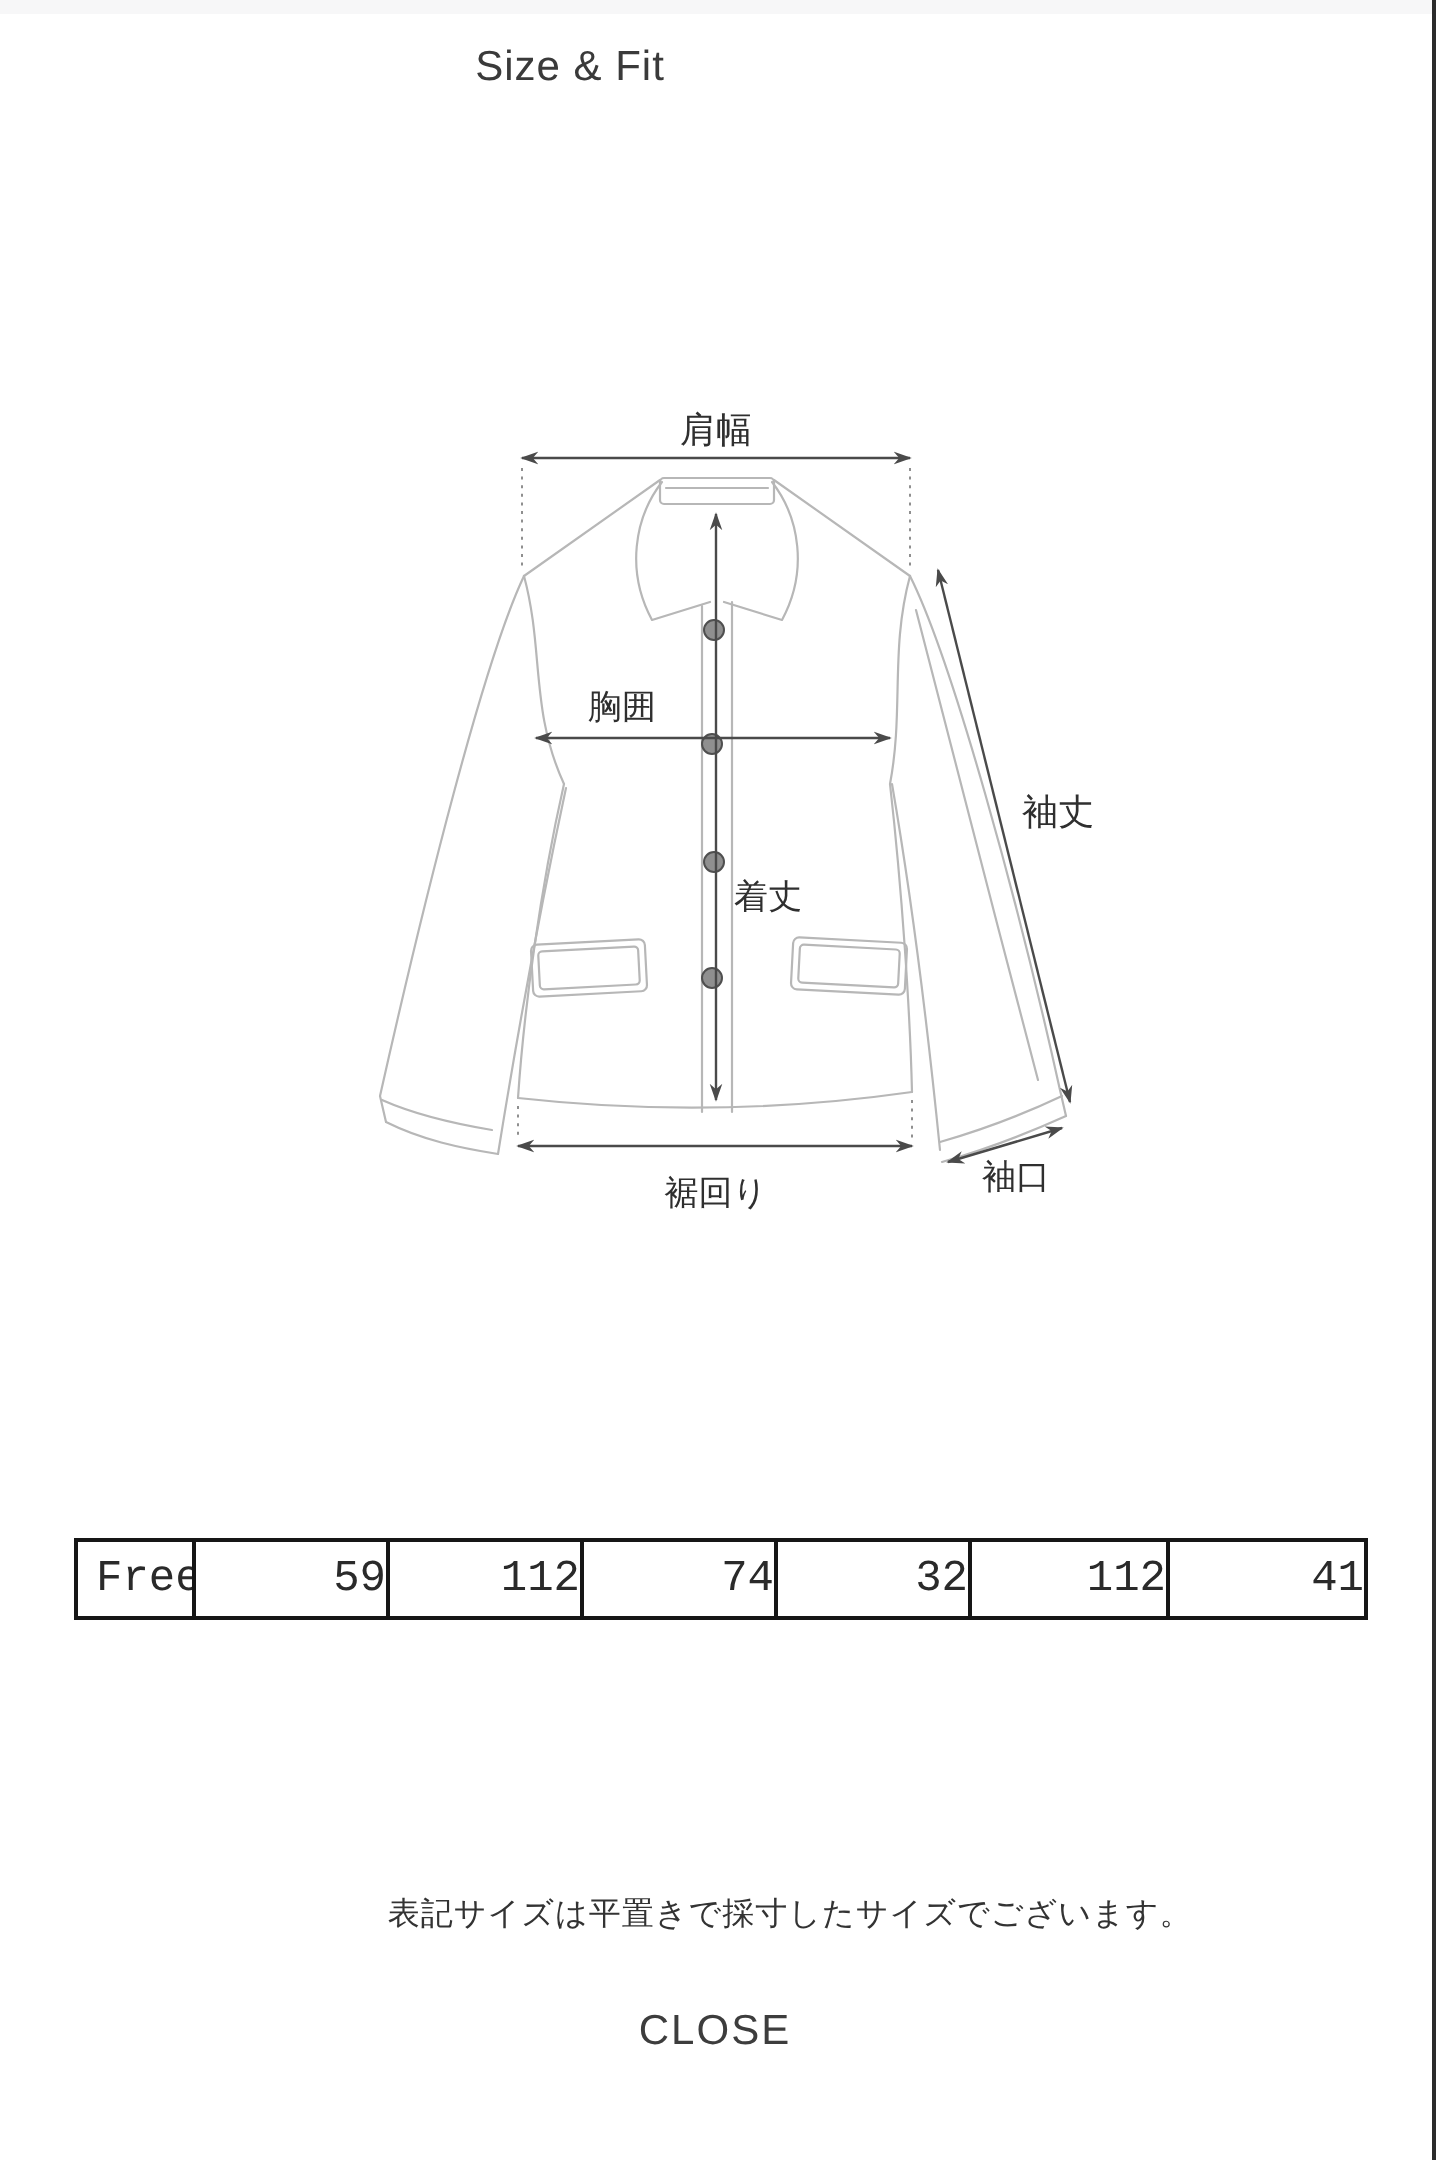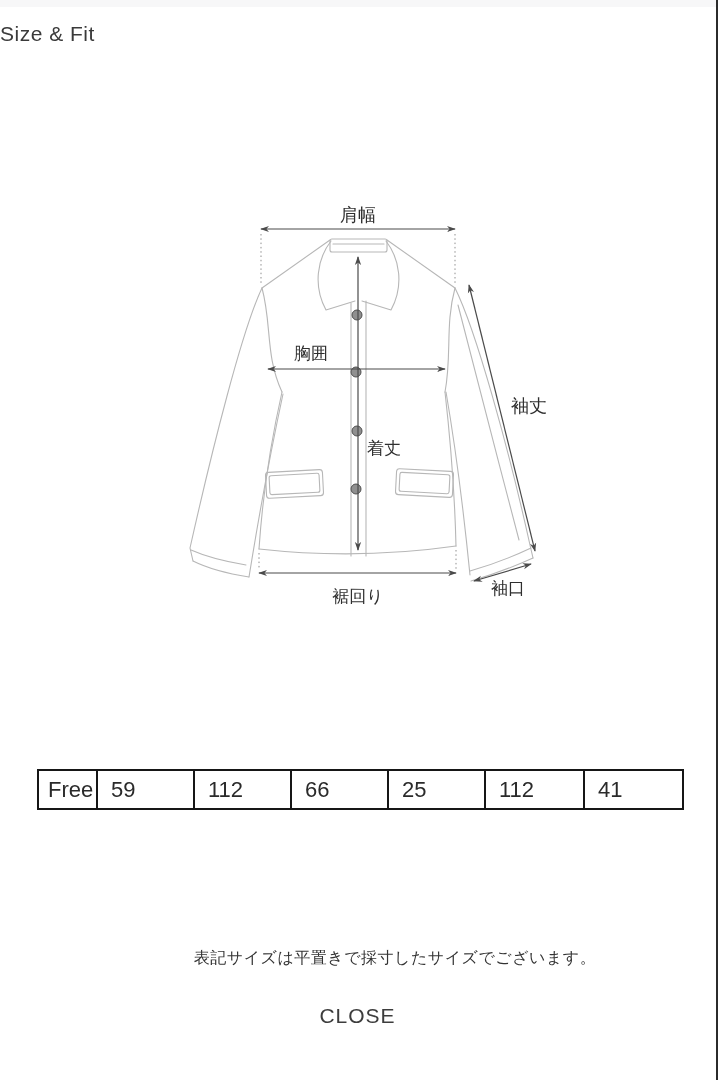--- a/index.html
+++ b/index.html
@@ -3,21 +3,21 @@
 <meta charset="utf-8">
 <style>
   html,body{margin:0;padding:0;background:#ffffff;}
   .screen{
     position:relative;width:718px;height:1080px;background:#ffffff;
     overflow:hidden;font-family:"Liberation Sans",sans-serif;
   }
   .top-strip{position:absolute;left:0;top:0;width:718px;height:7px;background:#f7f7f8;}
   .right-edge{position:absolute;right:0;top:0;width:2px;height:1080px;background:#2b2b2b;}
   .page-title{
-    position:absolute;left:0;top:22px;width:570px;text-align:left;
+    position:absolute;left:0;top:22px;width:570px;text-align:center;
     font-size:21px;letter-spacing:0.5px;color:#3a3a3a;font-weight:400;
   }
   .diagram{position:absolute;left:150px;top:195px;}
   .jacket-line{fill:none;stroke:#b7b7b7;stroke-width:1.1;stroke-linecap:round;stroke-linejoin:round;}
   .measure{fill:none;stroke:#4a4a4a;stroke-width:1.2;}
   .dotted{fill:none;stroke:#8f8f8f;stroke-width:1;stroke-dasharray:1.5 2.8;}
   .mlabel{fill:#2f2f2f;font-family:"Liberation Serif","DejaVu Serif",serif;}
   .size-table{
     position:absolute;left:37px;top:769px;border-collapse:collapse;
     table-layout:fixed;width:645px;
@@ -27,21 +27,22 @@
     padding:0 0 0 13px;color:#1d1d1d;overflow:hidden;white-space:nowrap;
   }
   .size-table th{
     height:38px;font-weight:400;font-size:20px;
     font-family:"Liberation Serif","DejaVu Serif",serif;
   }
   .size-table th.size-col, .size-table td.size-col{padding-left:9px;}
   .size-table th.size-col{font-size:21px;}
   .size-table td{
     height:37px;font-size:22px;font-weight:400;color:#2a2a2a;
-    font-family:Liberation Sans, sans-serif;
+    font-family:Liberation Mono, monospace;
+    text-align:right;
   }
   .notes{
     position:absolute;left:0;top:946px;width:718px;text-align:center;
     font-family:"Liberation Serif","DejaVu Serif",serif;
     font-size:16px;color:#333333;line-height:23px;letter-spacing:0.5px;margin-left:36px;
   }
   .close-button{
     position:absolute;left:0;top:1004px;width:715px;text-align:center;
     font-size:21px;letter-spacing:1px;color:#3d3d3d;cursor:pointer;
   }
@@ -145,22 +146,22 @@
       <col style="width:97px">
         <col style="width:97px">
         <col style="width:99px">
       <col style="width:99px">
     </colgroup>
     <tbody>
       <tr>
         <td class="size-col">Free</td>
         <td>59</td>
         <td>112</td>
-        <td>66</td>
-        <td>25</td>
+        <td>74</td>
+        <td>32</td>
         <td>112</td>
         <td>41</td>
       </tr>
     </tbody>
   </table>
 
   <div class="notes">
     <div>表記サイズは平置きで採寸したサイズでございます。</div>
   </div>
 

